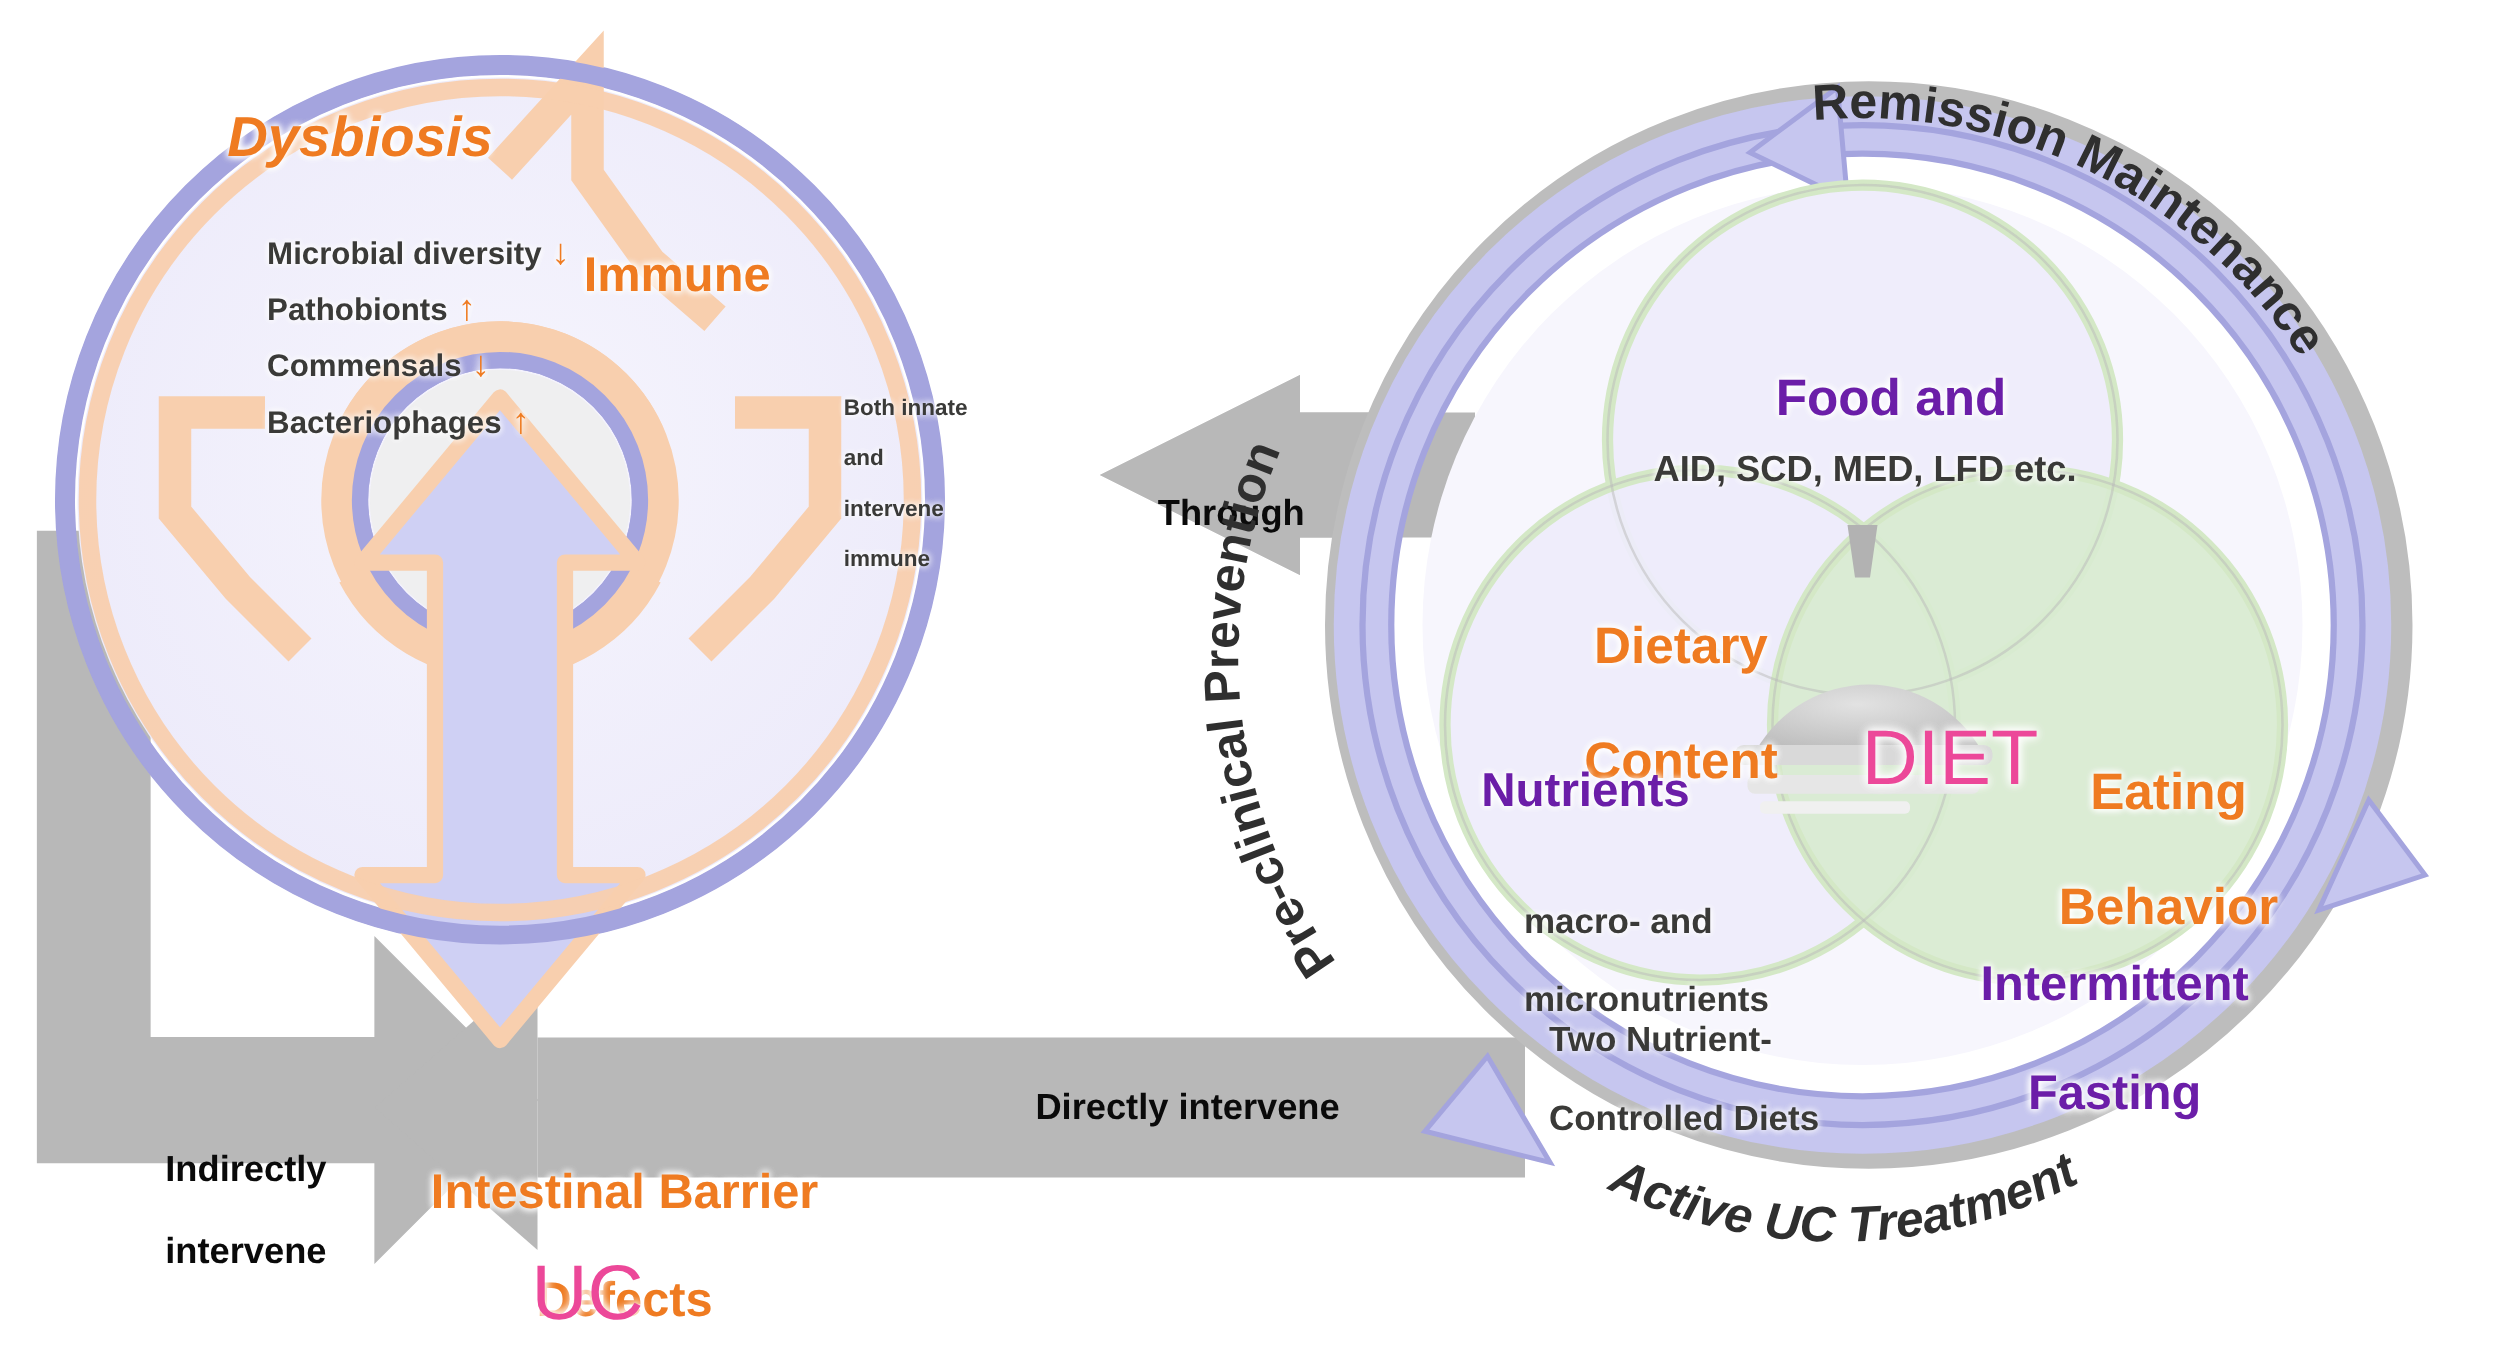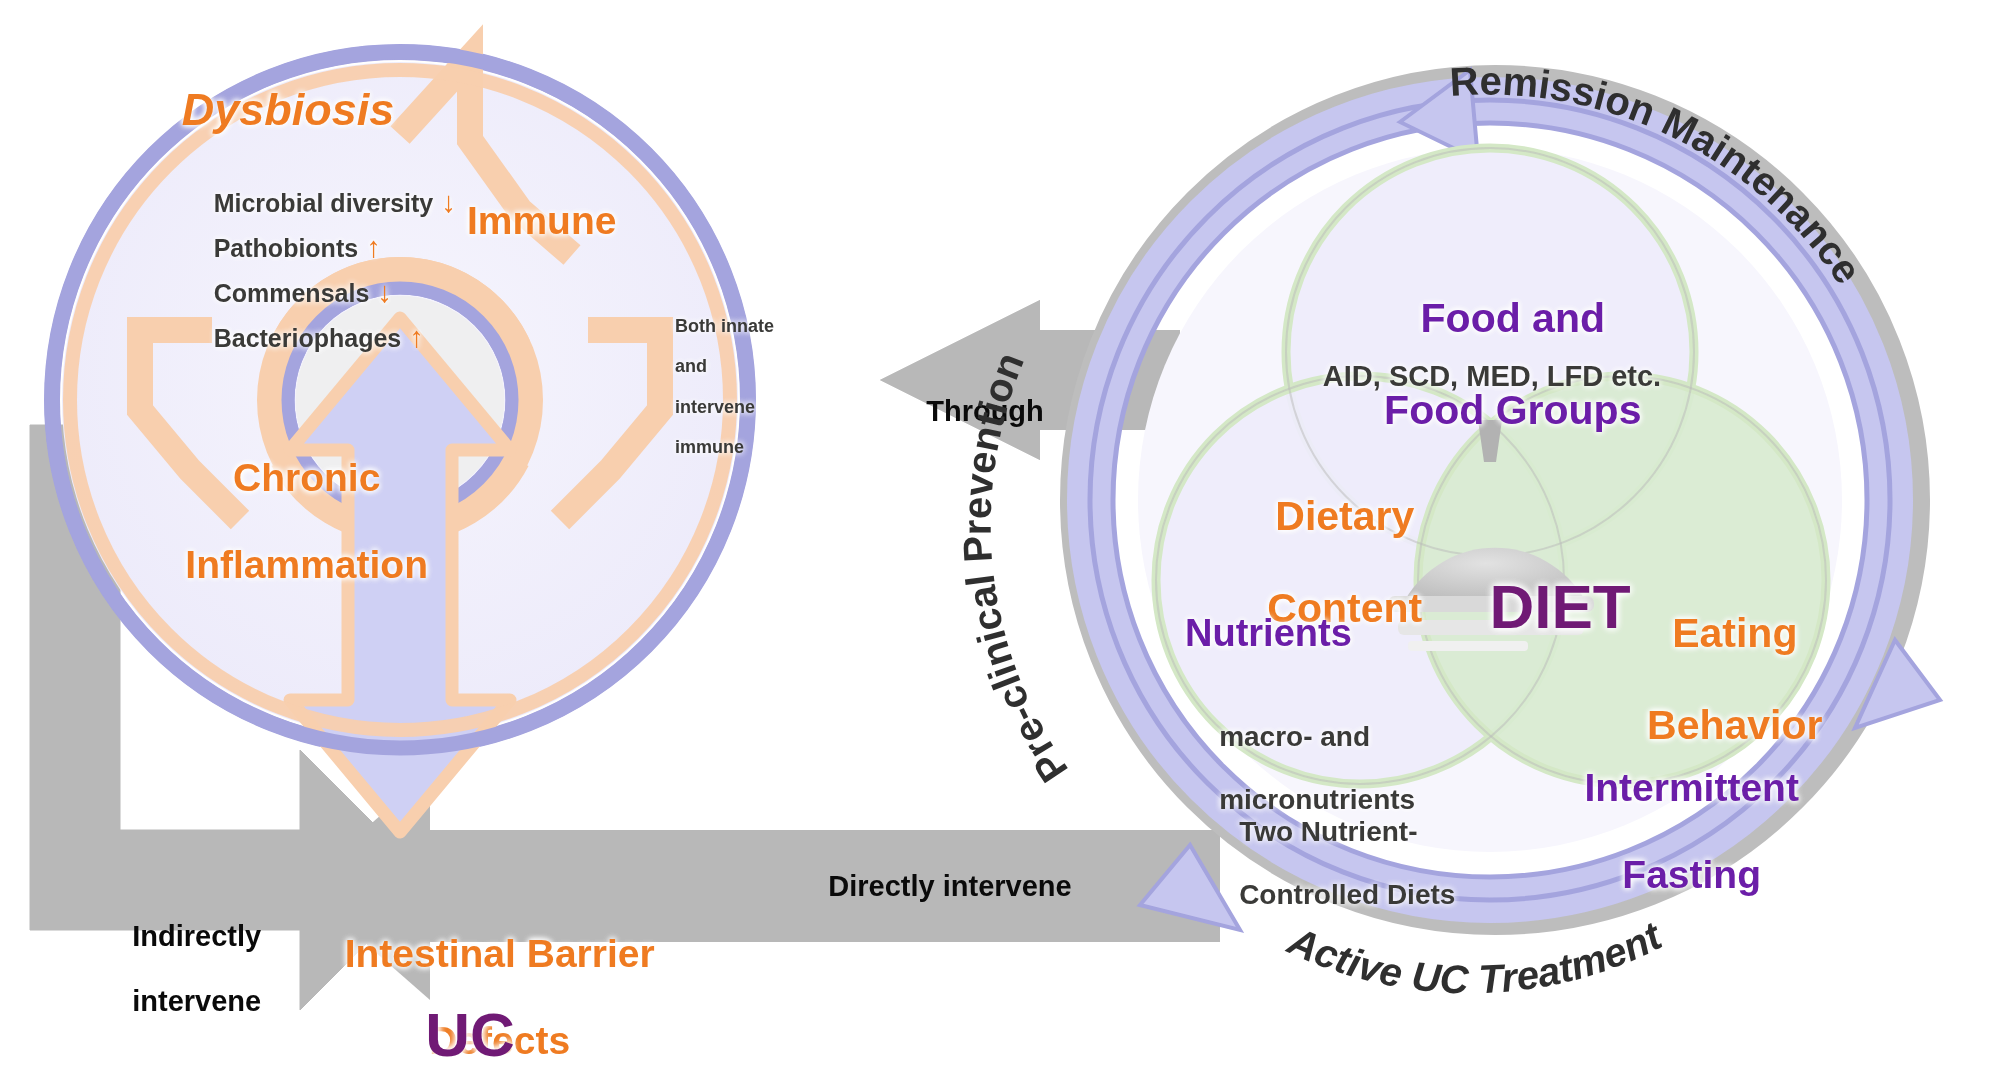--- a/index.html
+++ b/index.html
@@ -8,21 +8,21 @@
   #stage{position:relative;width:2008px;height:1090px;background:#fff;}
   svg.layer{position:absolute;left:0;top:0;width:2008px;height:1090px;}
   .txt{position:absolute;white-space:pre;line-height:1.12;}
   .orange{color:#ef7b21;font-weight:bold;
           text-shadow:0 0 7px #fff,0 0 7px #fff,0 0 5px #fff;}
   .purple{color:#6b1ea8;font-weight:bold;
           text-shadow:0 0 7px #fff,0 0 7px #fff,0 0 5px #fff;}
   .dark{color:#3a3a38;font-weight:bold;
         text-shadow:0 0 6px #fff,0 0 6px #fff;}
   .black{color:#0a0a0a;font-weight:bold;}
-  .red{color:#701a75;font-weight:bold;
+  .red{color:#ec4899;font-weight:normal;
        text-shadow:0 0 9px #fff,0 0 9px #fff,0 0 6px #fff;}
   .ctr{text-align:center;transform:translateX(-50%);}
   .arrowlbl{font-size:29px;}
 </style>
 </head>
 <body>
 
 <div id="stage">
 
   <svg class="layer">
@@ -100,24 +100,20 @@
     <circle cx="400" cy="400" r="330" fill="none" stroke="#f8cfae" stroke-width="14" opacity="0.95"></circle>
     <circle cx="400" cy="400" r="348" fill="none" stroke="#a4a4de" stroke-width="15"></circle>
   </svg>
 
   <div class="txt orange ctr" style="left:288px;top:85px;font-size:45px;font-style:italic;">Dysbiosis</div>
 
   <div class="txt orange ctr" style="left:520px;top:155px;font-size:39px;">
     <span>Immune</span><br>
   </div>
 
-  <div class="txt orange ctr" style="left:285px;top:412px;font-size:39px;">
-    <span>Chronic</span><br>
-    <span>Inflammation</span>
-  </div>
 
   <div>
     <div class="txt dark" style="left:172px;top:158px;font-size:25px;">
       <span>Microbial diversity</span><span class="orange" style="font-size:29px;">&nbsp;↓</span>
     </div>
     <div class="txt dark" style="left:172px;top:203px;font-size:25px;">
       <span>Pathobionts</span><span class="orange" style="font-size:29px;">&nbsp;↑</span>
     </div>
     <div class="txt dark" style="left:172px;top:248px;font-size:25px;text-align:center;">
       <span>Commensals</span><span class="orange" style="font-size:29px;">&nbsp;↓</span>
@@ -199,21 +195,20 @@
     <text font-size="40" font-weight="bold" fill="#2f2f2f" font-family="Liberation Sans, sans-serif">
       <textPath href="#arcRem" startOffset="4%">Remission Maintenance</textPath>
     </text>
     <text font-size="40" font-weight="bold" font-style="italic" fill="#2f2f2f" font-family="Liberation Sans, sans-serif">
       <textPath href="#arcAct" startOffset="4%">Active UC Treatment</textPath>
     </text>
   </svg>
 
   <div class="txt purple ctr" style="left:1490px;top:250px;font-size:41px;">
     <span>Food and</span><br>
-    <span>Food Groups</span>
   </div>
 
   <div class="txt dark ctr" style="left:1492px;top:360px;font-size:29px;">AID, SCD, MED, LFD etc.</div>
 
   <div class="txt orange ctr" style="left:1322px;top:448px;font-size:41px;">
     <span>Dietary</span><br>
     <span>Content</span>
   </div>
 
   <div class="txt purple" style="left:1185px;top:612px;font-size:38px;">Nutrients</div>

